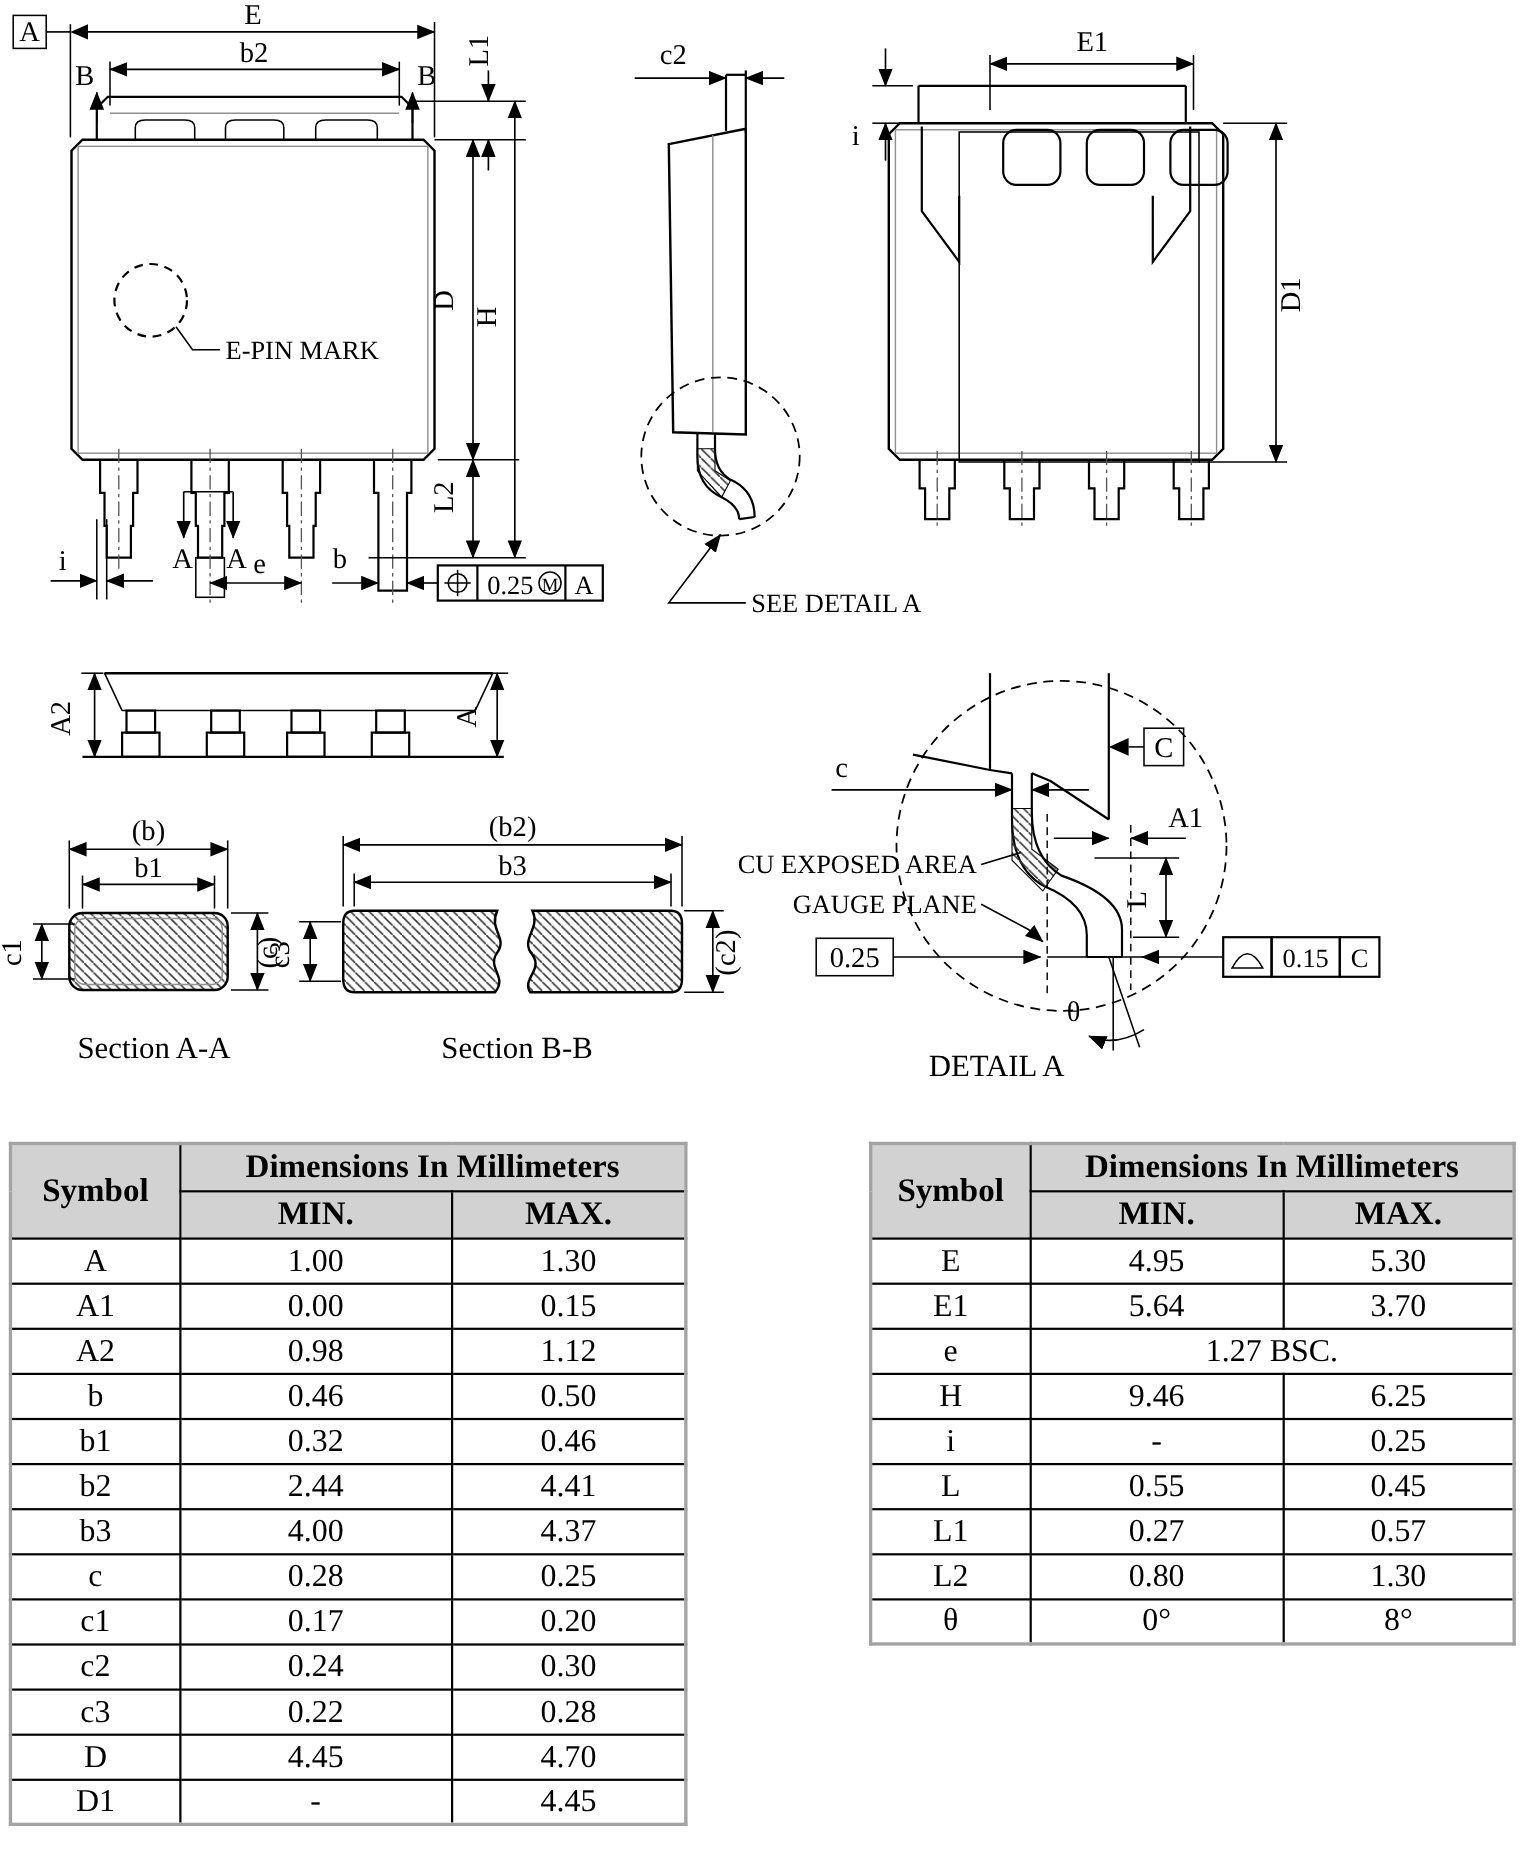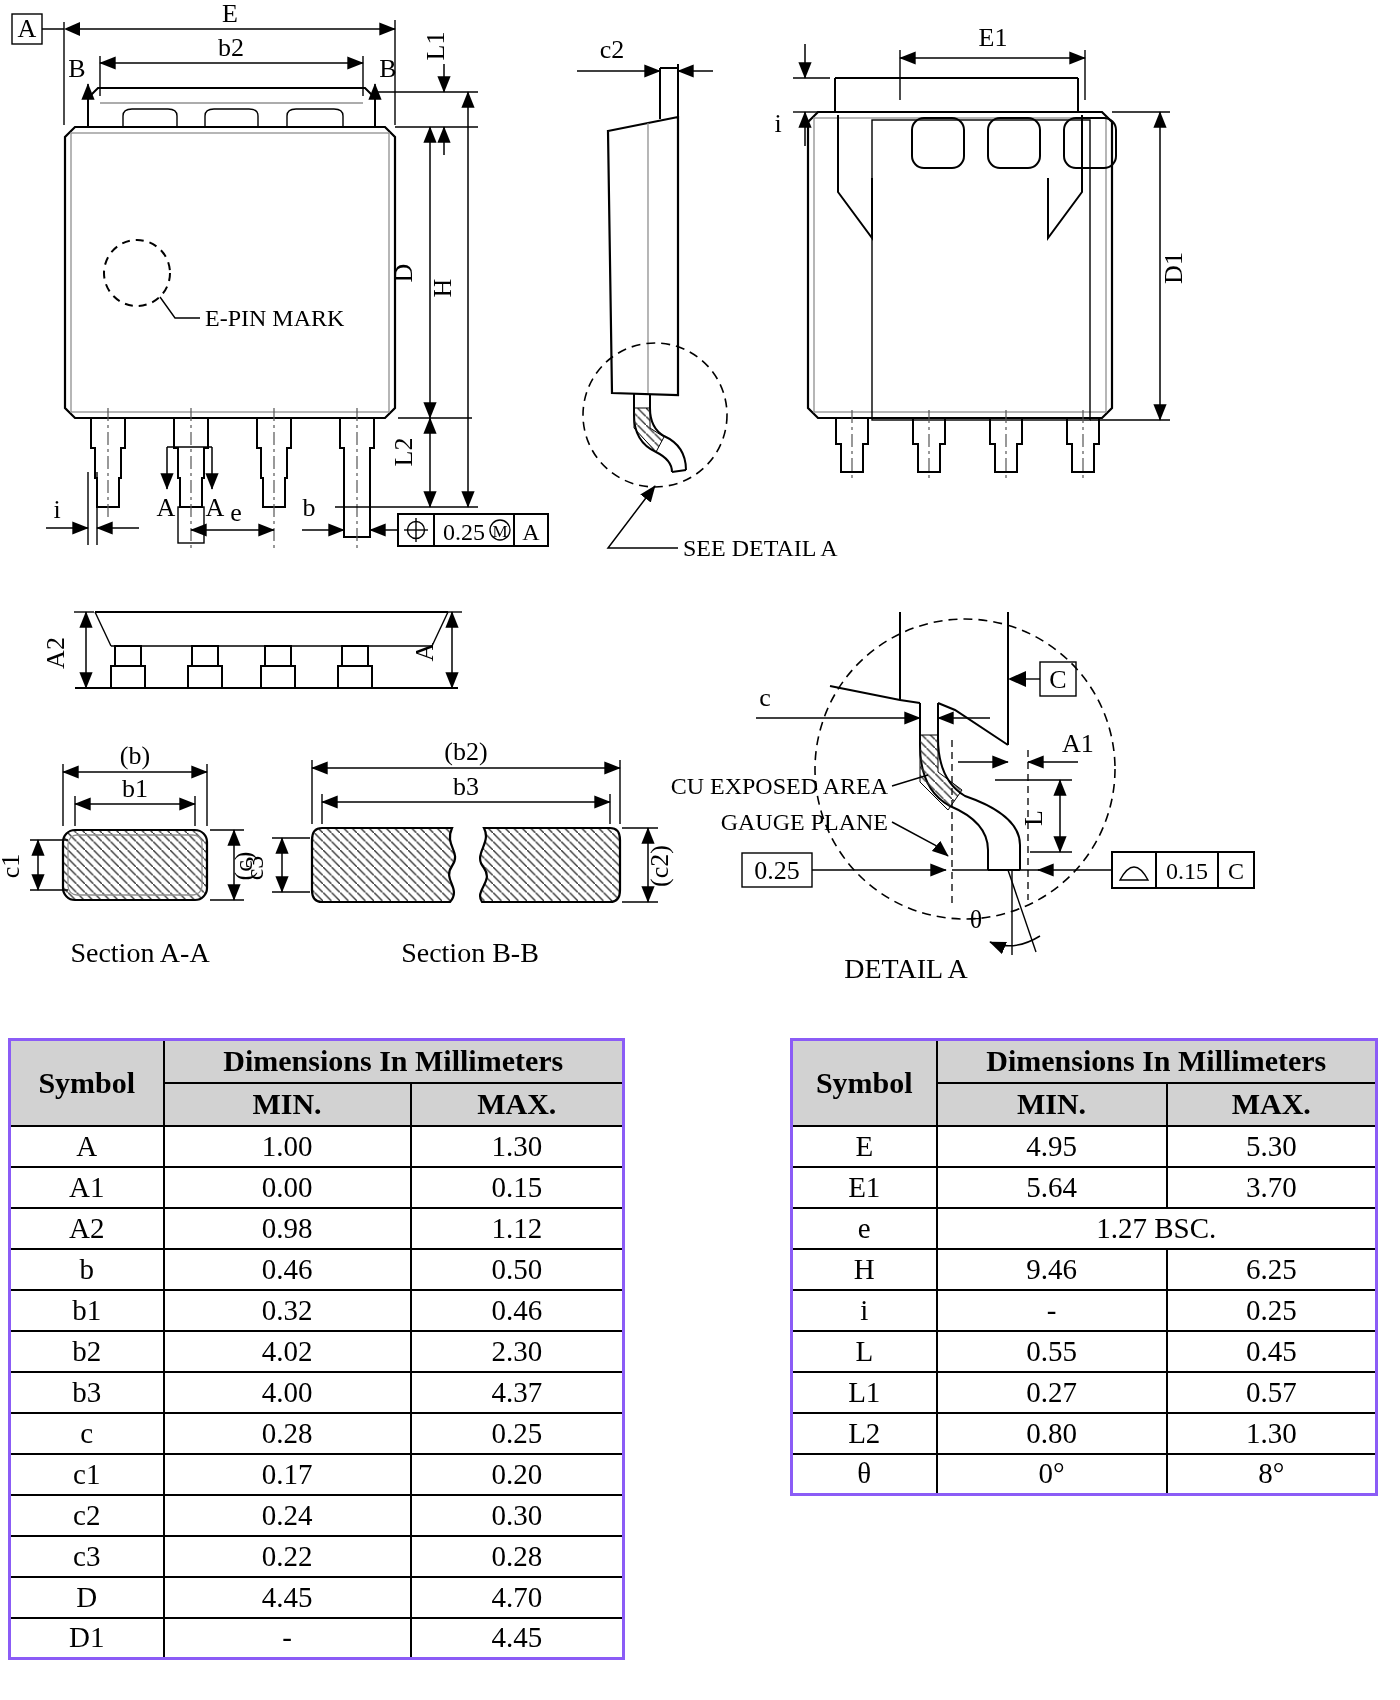--- a/index.html
+++ b/index.html
@@ -10,21 +10,21 @@
   .sm{font-size:24px;}
   .ol{stroke:#000;stroke-width:2.2;fill:none;}
   .ol2{stroke:#000;stroke-width:2;fill:none;}
   .thin{stroke:#000;stroke-width:1.4;fill:none;}
   .dim{stroke:#000;stroke-width:1.5;fill:none;}
   .gray{stroke:#909090;stroke-width:1.3;fill:none;}
   .cl{stroke:#555;stroke-width:1.2;fill:none;stroke-dasharray:13 4 3 4;}
   .dsh{stroke:#000;stroke-width:1.6;fill:none;stroke-dasharray:9 6;}
   .dsh2{stroke:#000;stroke-width:1.3;fill:none;stroke-dasharray:7 5;}
   .tbl{position:absolute;}
-  table{border-collapse:collapse;border:3px solid #8b5cf6;table-layout:fixed;}
+  table{border-collapse:collapse;border:3px solid #a3a3a3;table-layout:fixed;}
   th,td{border:2px solid #000;text-align:center;vertical-align:middle;padding:0;overflow:hidden;}
   th{background:#d2d2d2;font-weight:bold;font-size:30px;font-family:"Liberation Serif",serif;}
   td{font-size:29px;font-family:"Liberation Serif",serif;}
   tr.h{height:43px;} tr.r{height:41px;}
 </style>
 </head>
 <body>
 
 <div class="stage">
 
@@ -351,22 +351,22 @@
             <td>0.46</td>
             <td>0.50</td>
           </tr>
     <tr class="r">
             <td>b1</td>
             <td>0.32</td>
             <td>0.46</td>
           </tr>
     <tr class="r">
             <td>b2</td>
-            <td>4.02</td>
-            <td>2.30</td>
+            <td>2.44</td>
+            <td>4.41</td>
           </tr>
     <tr class="r">
             <td>b3</td>
             <td>4.00</td>
             <td>4.37</td>
           </tr>
     <tr class="r">
             <td>c</td>
             <td>0.28</td>
             <td>0.25</td>

